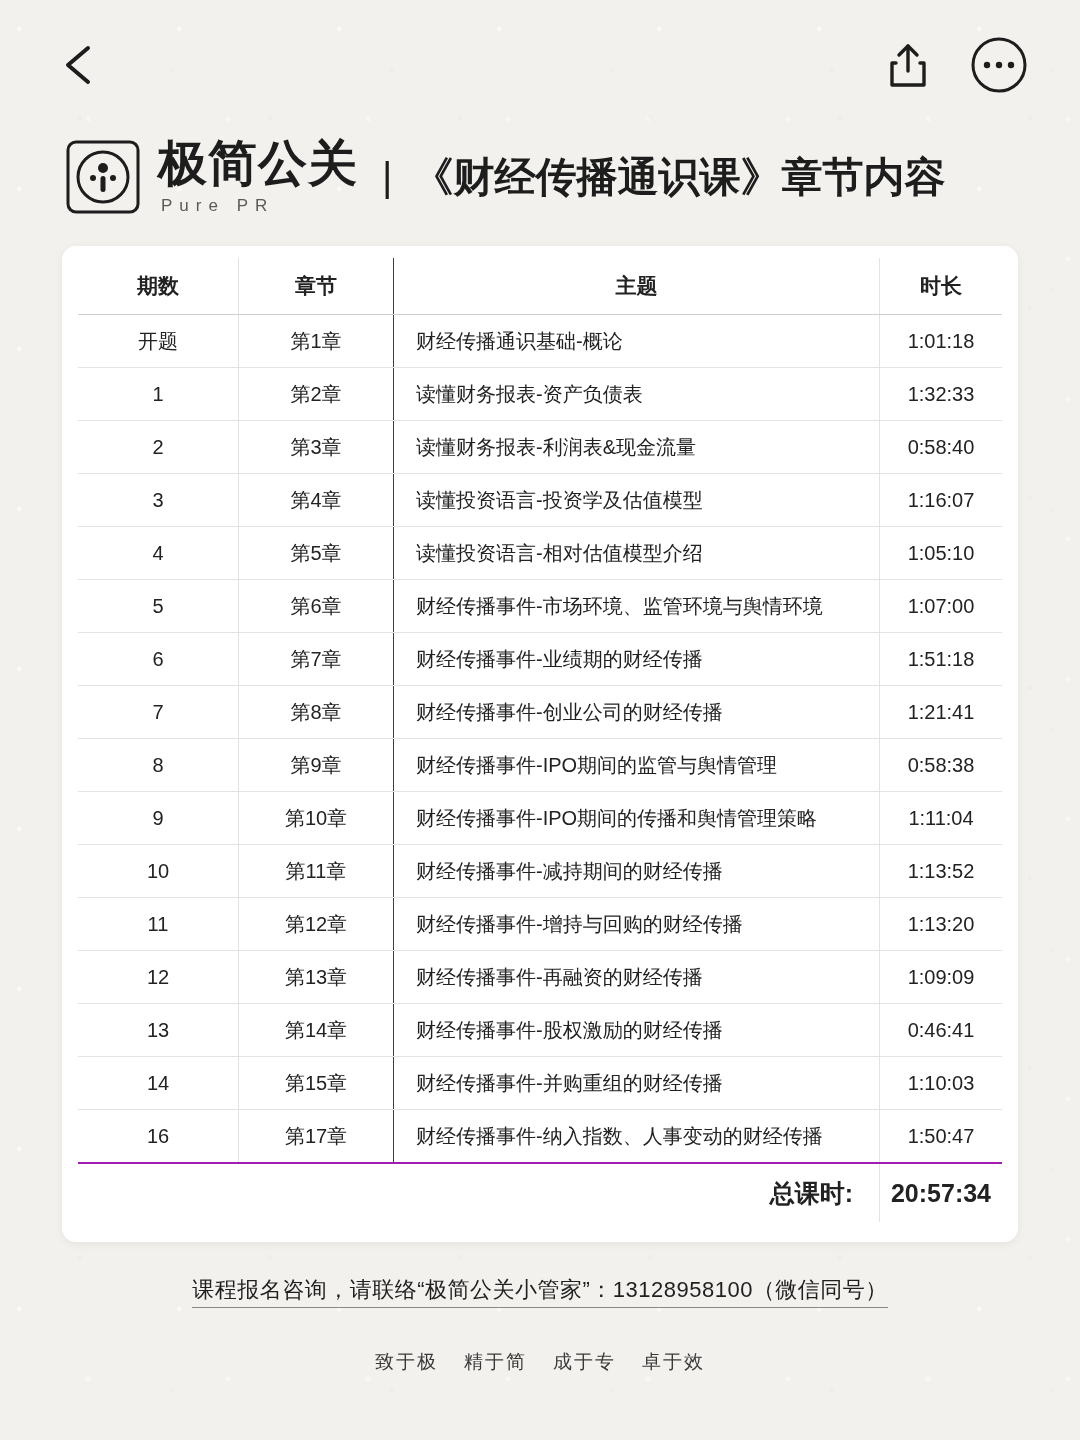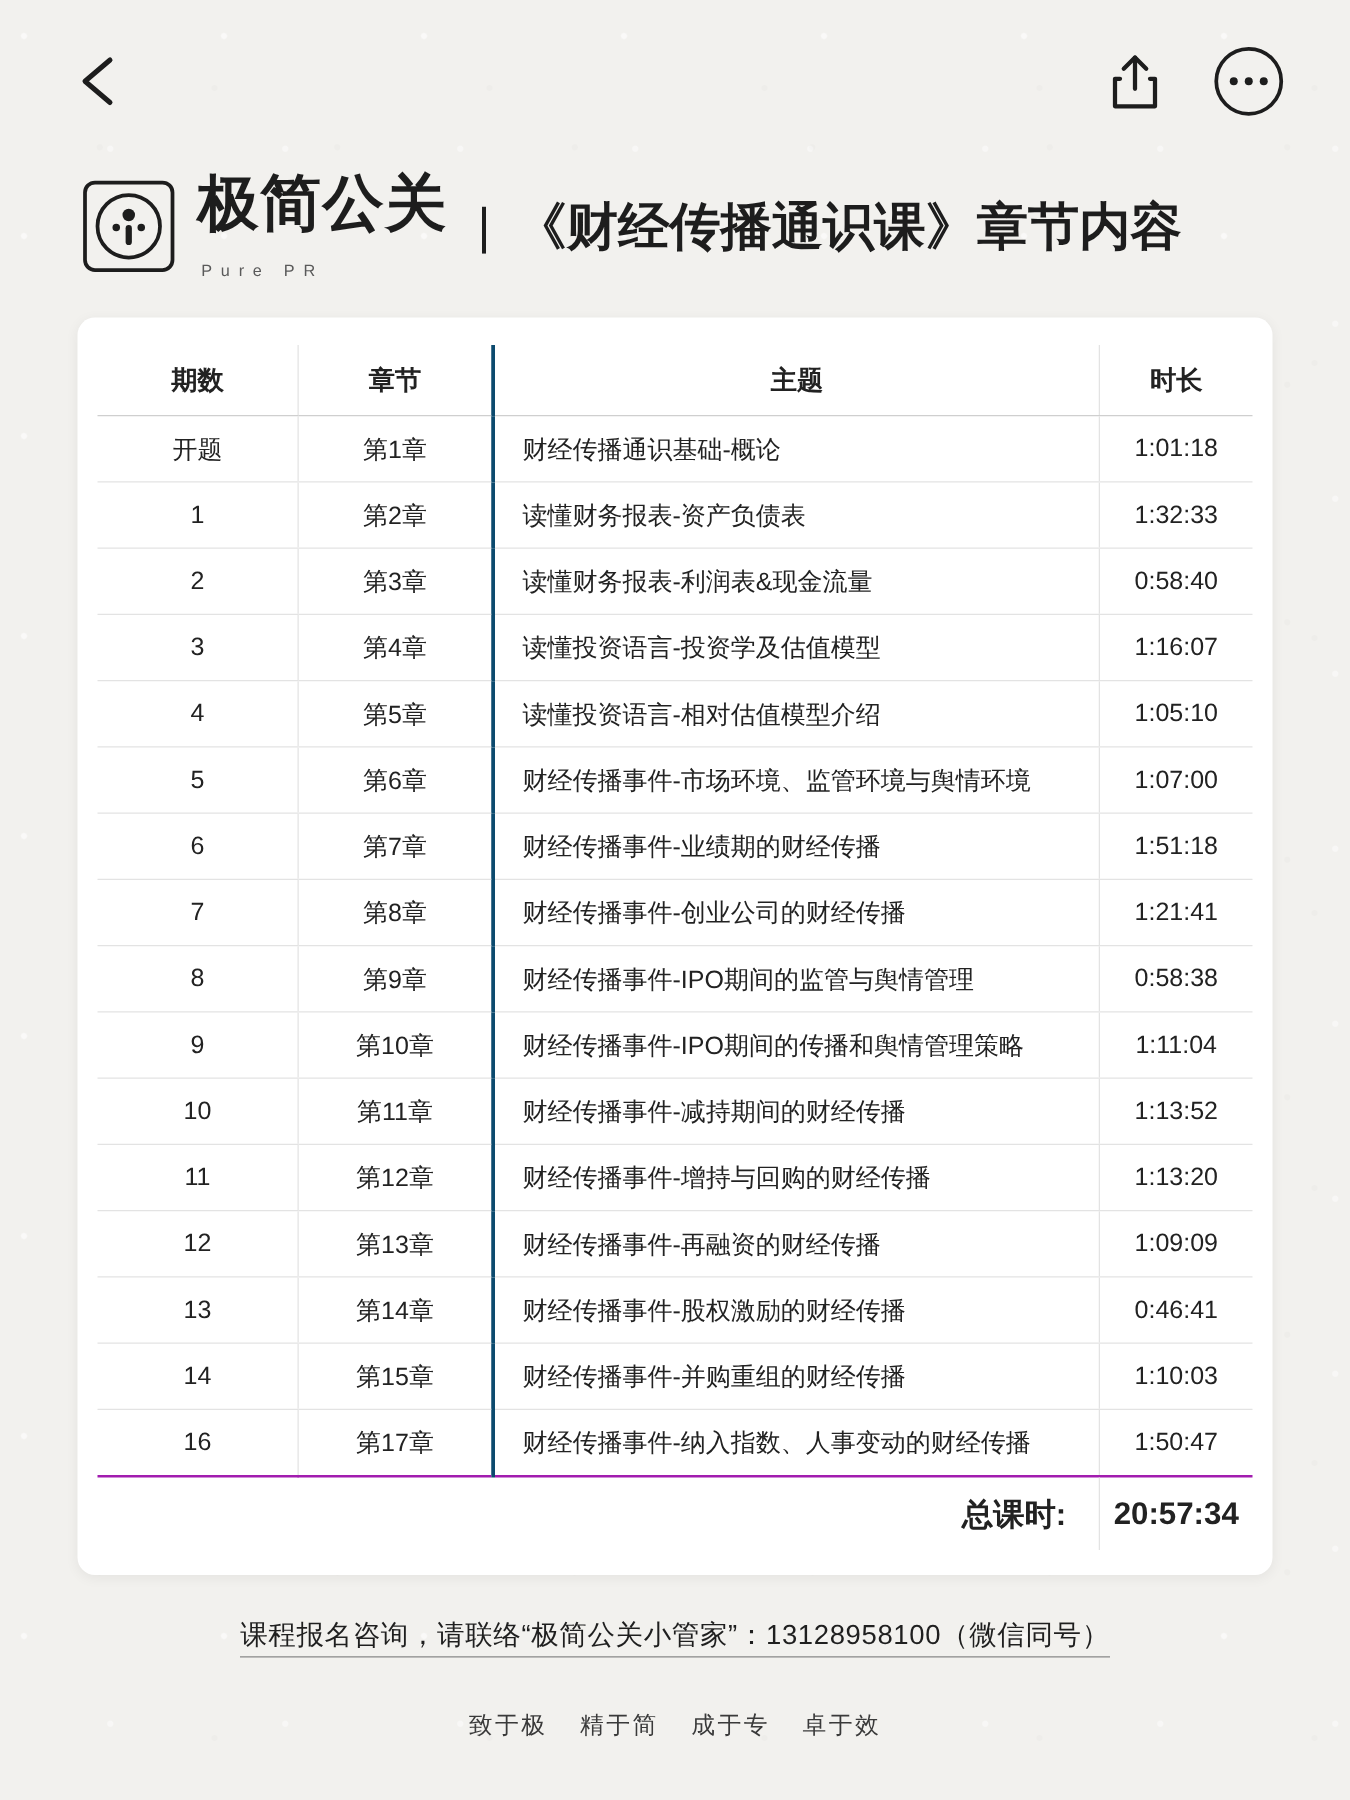--- a/index.html
+++ b/index.html
@@ -71,24 +71,24 @@
     margin-right: 2px;
   }
   .brand-cn {
     font-size: 49px;
     font-weight: bold;
     letter-spacing: 1px;
     line-height: 1.05;
     color: #1d1d1d;
   }
   .brand-en {
-    font-size: 13px;
+    font-size: 17px;
     letter-spacing: 7px;
     color: #5a5a5a;
-    margin-top: 20px;
+    margin-top: 7px;
     padding-left: 3px;
   }
   .title-sep {
     font-size: 40px;
     color: #1d1d1d;
     font-weight: 300;
     margin: 0 2px 0 4px;
     line-height: 1;
   }
   .title-main {
@@ -98,21 +98,21 @@
     letter-spacing: 0px;
     white-space: nowrap;
   }
 
   .card {
     position: relative;
     margin: 30px 62px 0 62px;
     background: #ffffff;
     border-radius: 14px;
     box-shadow: 0 2px 10px rgba(0,0,0,.06);
-    padding: 22px 16px 20px 16px;
+    padding: 12px 16px 20px 16px;
     box-sizing: border-box;
   }
   table {
     width: 100%;
     border-collapse: collapse;
     table-layout: fixed;
   }
   th, td {
     border-bottom: 1px solid #e3e3e3;
     font-size: 20px;
@@ -121,21 +121,21 @@
     padding: 0;
   }
   thead th {
     font-weight: bold;
     font-size: 21px;
     height: 56px;
     border-bottom: 1px solid #cfcfcf;
   }
   .col-idx { width: 160px; text-align: center; }
   .col-chap { width: 154px; text-align: center; border-left: 1px solid #e3e3e3; }
-  .col-topic { text-align: left; padding-left: 22px; border-left: 3px solid #0c4a6e; }
+  .col-topic { text-align: left; padding-left: 22px; border-left: 1px solid #0c4a6e; }
   .col-dur { width: 122px; text-align: center; border-left: 1px solid #e3e3e3; }
   tbody tr:last-child td { border-bottom: none; }
   .total-row td {
     border-bottom: none;
     border-top: 2px solid #a21caf;
     height: 58px;
     font-weight: bold;
     font-size: 25px;
   }
   .total-label {

